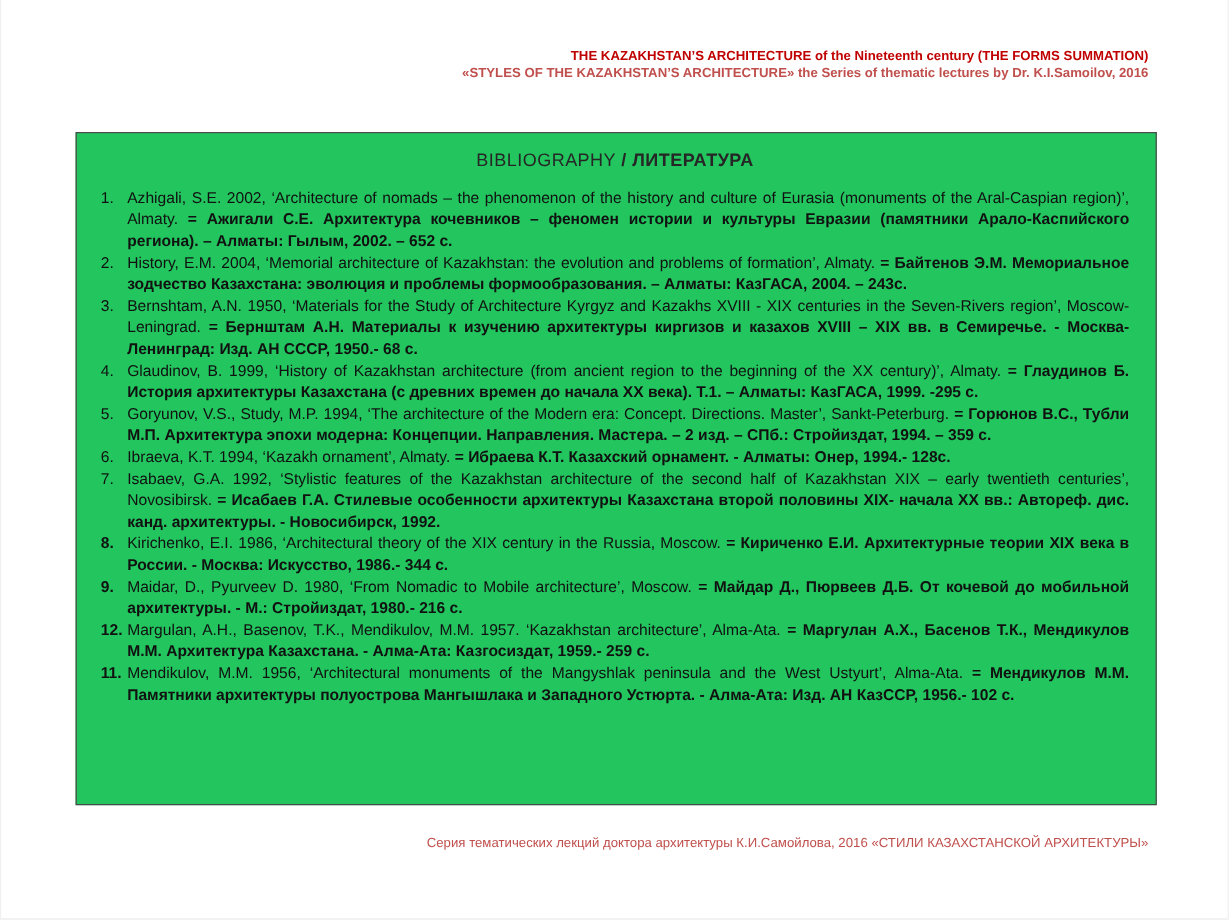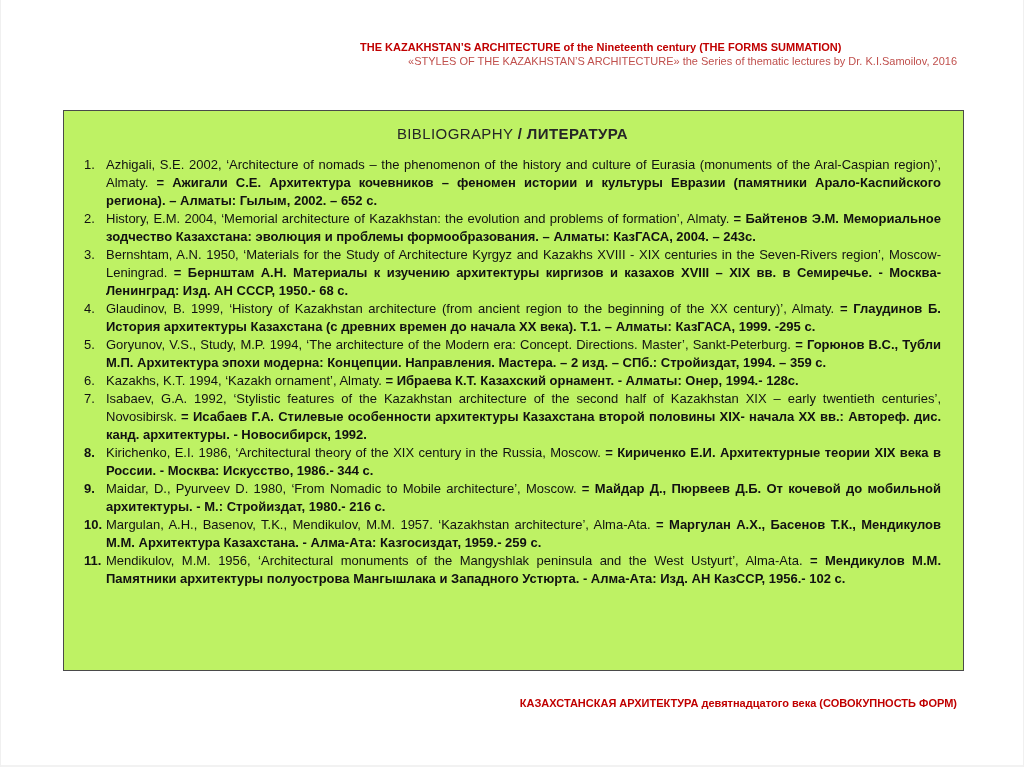--- a/index.html
+++ b/index.html
@@ -13,36 +13,36 @@
   .slide{
     position:absolute;inset:0;
     background:#ffffff;
     border-left:1px solid #f0f0f0;
     border-right:1px solid #f0f0f0;
   }
   
   .header{
     position:absolute;
     top:40px;right:66px;
-    text-align:left;
+    text-align:right;
     font-size:11px;
     line-height:14px;
     white-space:nowrap;
   }
   .header .l1{font-weight:bold;color:#c00000;}
-  .header .l2{font-weight:normal;color:#c0504d;margin-left:48px;}
+  .header .l2{font-weight:bold;color:#c0504d;margin-left:48px;}
   
   .bib-box{
     position:absolute;
     left:62px;top:110px;
     width:901px;height:561px;
     box-sizing:border-box;
     border:1.5px solid #4a4a4a;
     padding:12px 22px 0 20px;
-    background:#bef264;
+    background:#22c55e;
   }
   .bib-title{
     text-align:center;
     font-size:15px;
     letter-spacing:0.4px;
     color:#262626;
     margin:2px 0 14px 0;
   }
   .bib-title .t-left{font-weight:normal;}
   .bib-title .t-right{font-weight:bold;}
@@ -134,21 +134,21 @@
         <span class="num">5.</span>
         <div class="etext">
           <span class="en">Goryunov, V.S., Study, M.P. 1994, ‘The architecture of the Modern era: Concept. Directions. Master’, Sankt-Peterburg.</span>
           <span class="ru">= Горюнов В.С., Тубли М.П. Архитектура эпохи модерна: Концепции. Направления. Мастера. – 2 изд. – СПб.: Стройиздат, 1994. – 359 с.</span>
         </div>
       </div>
 
       <div class="entry">
         <span class="num">6.</span>
         <div class="etext">
-          <span class="en">Kazakhs, K.T. 1994, ‘Kazakh ornament’, Almaty.</span>
+          <span class="en">Ibraeva, K.T. 1994, ‘Kazakh ornament’, Almaty.</span>
           <span class="ru">= Ибраева К.Т. Казахский орнамент. - Алматы: Онер, 1994.- 128с.</span>
         </div>
       </div>
 
       <div class="entry">
         <span class="num">7.</span>
         <div class="etext">
           <span class="en">Isabaev, G.A. 1992, ‘Stylistic features of the Kazakhstan architecture of the second half of Kazakhstan XIX – early twentieth centuries’, Novosibirsk.</span>
           <span class="ru">= Исабаев Г.А. Стилевые особенности архитектуры Казахстана второй половины XIX- начала XX вв.: Автореф. дис. канд. архитектуры. - Новосибирск, 1992.</span>
         </div>
@@ -164,37 +164,37 @@
 
       <div class="entry bold-num">
         <span class="num">9.</span>
         <div class="etext">
           <span class="en">Maidar, D., Pyurveev D. 1980, ‘From Nomadic to Mobile architecture’, Moscow.</span>
           <span class="ru">= Майдар Д., Пюрвеев Д.Б. От кочевой до мобильной архитектуры. - М.: Стройиздат, 1980.- 216 с.</span>
         </div>
       </div>
 
       <div class="entry bold-num">
-        <span class="num">10.</span>
+        <span class="num">12.</span>
         <div class="etext">
           <span class="en">Margulan, A.H., Basenov, T.K., Mendikulov, M.M. 1957. ‘Kazakhstan architecture’, Alma-Ata.</span>
           <span class="ru">= Маргулан А.Х., Басенов Т.К., Мендикулов М.М. Архитектура Казахстана. - Алма-Ата: Казгосиздат, 1959.- 259 с.</span>
         </div>
       </div>
 
       <div class="entry bold-num">
         <span class="num">11.</span>
         <div class="etext">
           <span class="en">Mendikulov, M.M. 1956, ‘Architectural monuments of the Mangyshlak peninsula and the West Ustyurt’, Alma-Ata.</span>
           <span class="ru">= Мендикулов М.М. Памятники архитектуры полуострова Мангышлака и Западного Устюрта. - Алма-Ата: Изд. АН КазССР, 1956.- 102 с.</span>
         </div>
       </div>
 
     </div>
   </div>
 
   <div class="footer">
-    <div class="l2">КАЗАХСТАНСКАЯ АРХИТЕКТУРА девятнадцатого века (СОВОКУПНОСТЬ ФОРМ)</div>
+    <div class="l1">Серия тематических лекций доктора архитектуры К.И.Самойлова, 2016 «СТИЛИ КАЗАХСТАНСКОЙ АРХИТЕКТУРЫ»</div>
   </div>
 
   <div class="bottom-edge"></div>
 
 </div>
 
 </body></html>

